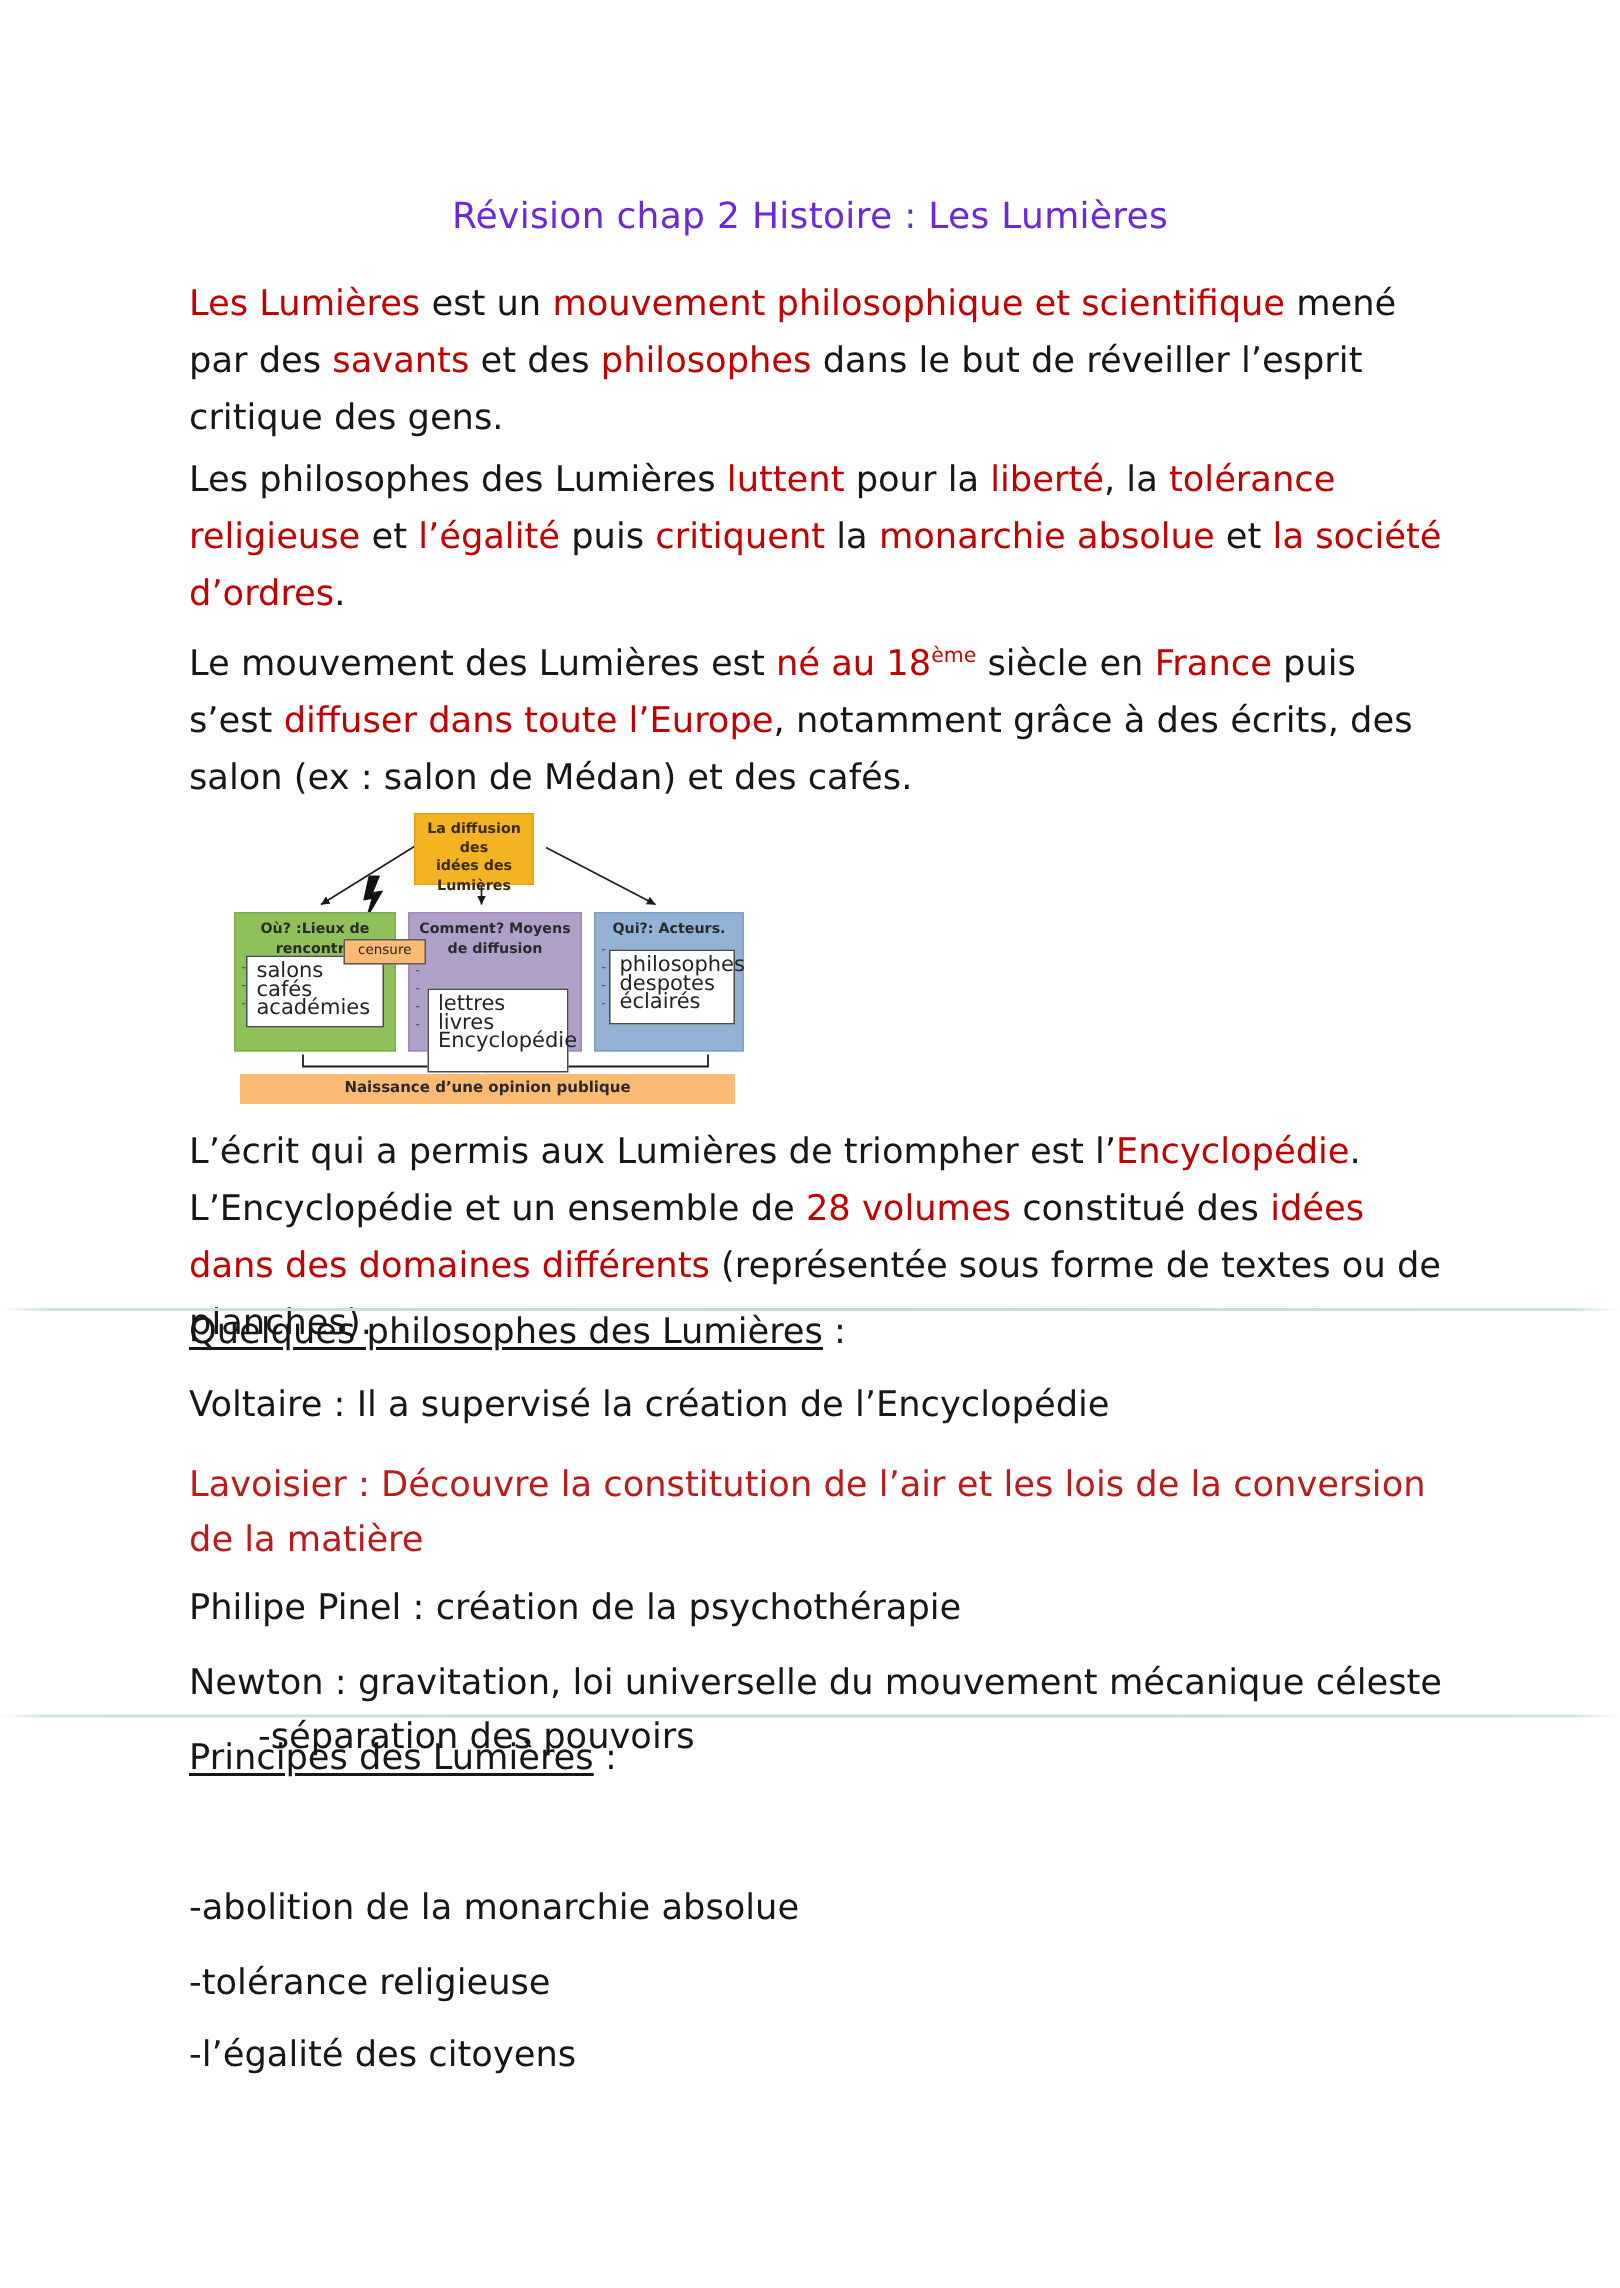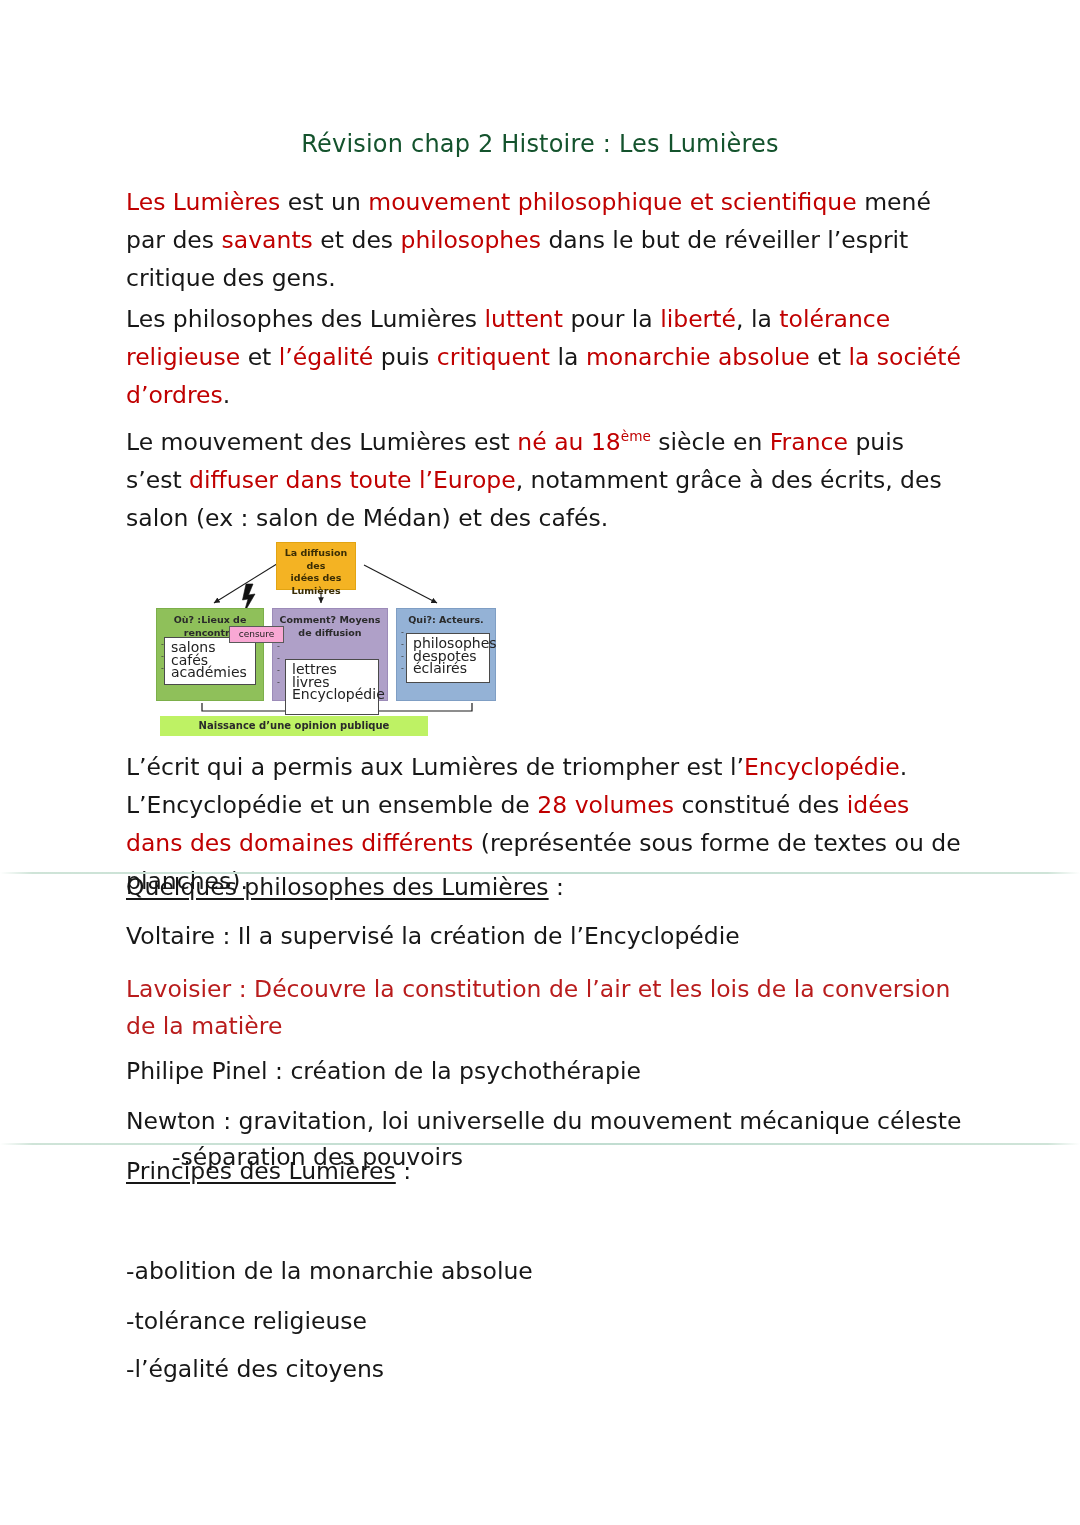--- a/index.html
+++ b/index.html
@@ -24,21 +24,21 @@
   }
 
   
   .doc-title {
     position: absolute;
     left: 0;
     top: 130px;
     width: 1080px;
     text-align: center;
     font-size: 24px;
-    color: #14532d;
+    color: #6d28d9;
     letter-spacing: 0.2px;
   }
 
   .para {
     position: absolute;
     left: 126px;
     width: 836px;
     font-size: 23.5px;
     line-height: 38px;
     color: #171717;
@@ -146,36 +146,36 @@
   .dg-inner-green  { left: 12px;  top: 100px; width: 92px;  height: 48px; }
   .dg-inner-purple { left: 133px; top: 122px; width: 94px;  height: 56px; }
   .dg-inner-blue   { left: 254px; top: 96px;  width: 84px;  height: 50px; }
 
   .dg-censure {
     position: absolute;
     left: 77px;
     top: 89px;
     width: 55px;
     height: 17px;
-    background: #f9a8d4;
+    background: #fdba74;
     border: 1px solid #5a5a5a;
     font-size: 9px;
     font-weight: normal;
     color: #222;
     text-align: center;
     line-height: 15px;
   }
 
   .dg-bottom {
     position: absolute;
     left: 8px;
     top: 179px;
-    width: 268px;
+    width: 330px;
     height: 20px;
-    background: #bef264;
+    background: #fdba74;
     font-size: 10px;
     font-weight: bold;
     color: #2a2a2a;
     text-align: center;
     line-height: 20px;
   }
 
   .dg-svg {
     position: absolute;
     left: 0; top: 0;

